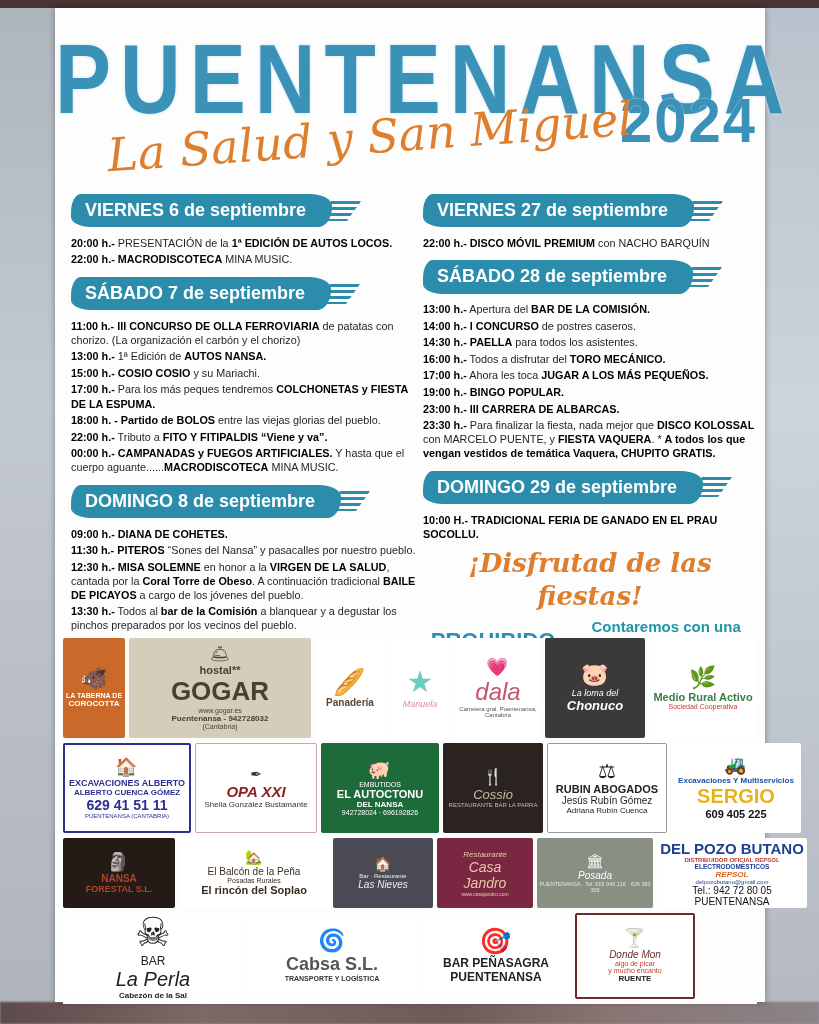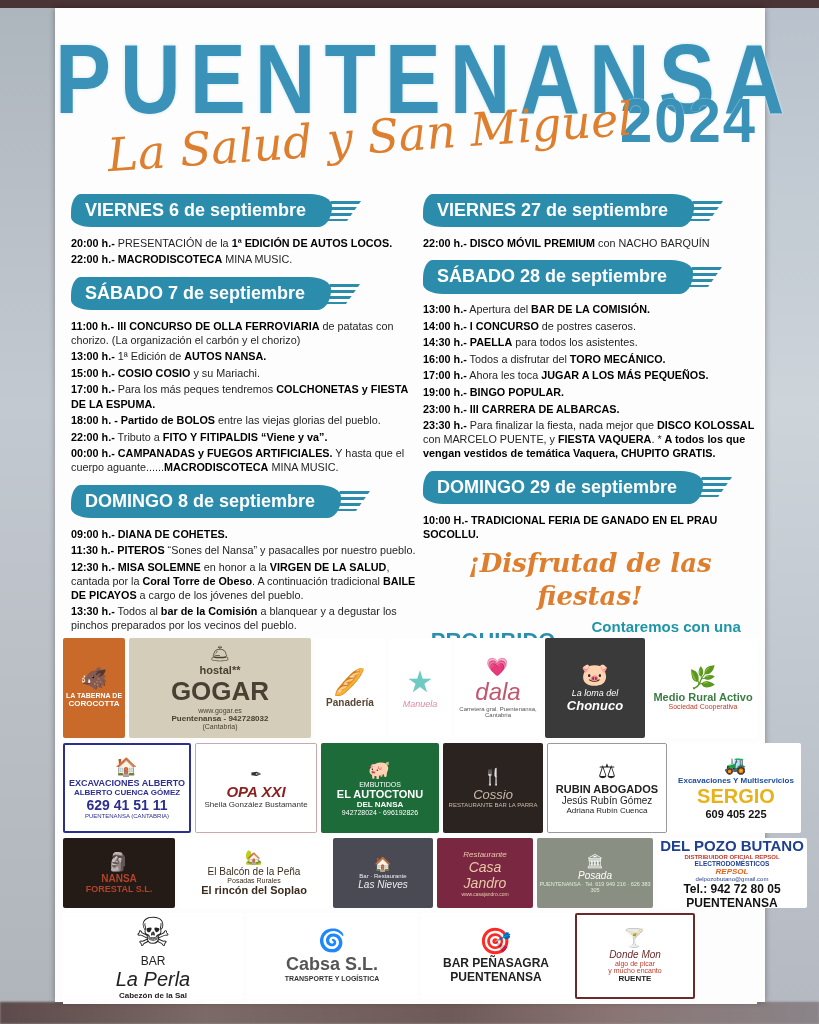--- a/index.html
+++ b/index.html
@@ -252,21 +252,21 @@
           <div class="s-icon" style="font-size: 14px;">🏛</div>
           <div class="s-line" style="font-size: 10px; font-style: italic;">Posada</div>
           <div class="s-line" style="font-size: 5.5px; color: rgb(216, 240, 208);">PUENTENANSA · Tel. 619 949 216 · 626 383 305</div>
         </div>
         <div class="sponsor" style="background: rgb(255, 255, 255); color: rgb(31, 63, 143); flex: 0 0 150px;">
           <div class="s-line" style="font-size: 15px; font-weight: bold; color: rgb(31, 63, 143);">DEL POZO BUTANO</div>
           <div class="s-line" style="font-size: 6px; font-weight: bold; color: rgb(192, 57, 43);">DISTRIBUIDOR OFICIAL REPSOL</div>
           <div class="s-line" style="font-size: 6.5px; font-weight: bold; color: rgb(31, 63, 143);">ELECTRODOMÉSTICOS</div>
           <div class="s-line" style="font-size: 8px; font-weight: bold; color: rgb(226, 100, 30); font-style: italic;">REPSOL</div>
           <div class="s-line" style="font-size: 6px; color: rgb(31, 63, 143);">delpozobutano@gmail.com</div>
-          <div class="s-line" style="font-size: 12px; font-weight: bold; color: rgb(17, 17, 17);">Tel.: 942 72 80 05 PUENTENANSA</div>
+          <div class="s-line" style="font-size: 10px; font-weight: normal; color: rgb(17, 17, 17);">Tel.: 942 72 80 05 PUENTENANSA</div>
         </div>
       </div>
       <div class="sponsor-row row-3">
         <div class="sponsor" style="background: rgb(255, 255, 255); color: rgb(34, 34, 34); flex: 0 0 180px;">
           <div class="s-icon" style="font-size: 40px;">☠</div>
           <div class="s-line" style="font-size: 12px;">BAR</div>
           <div class="s-line" style="font-size: 20px; font-style: italic;">La Perla</div>
           <div class="s-line" style="font-size: 8px; font-weight: bold; text-align: center;">Cabezón de la Sal</div>
         </div>
         <div class="sponsor" style="background: rgb(255, 255, 255); color: rgb(85, 85, 85); flex: 0 0 170px;">

